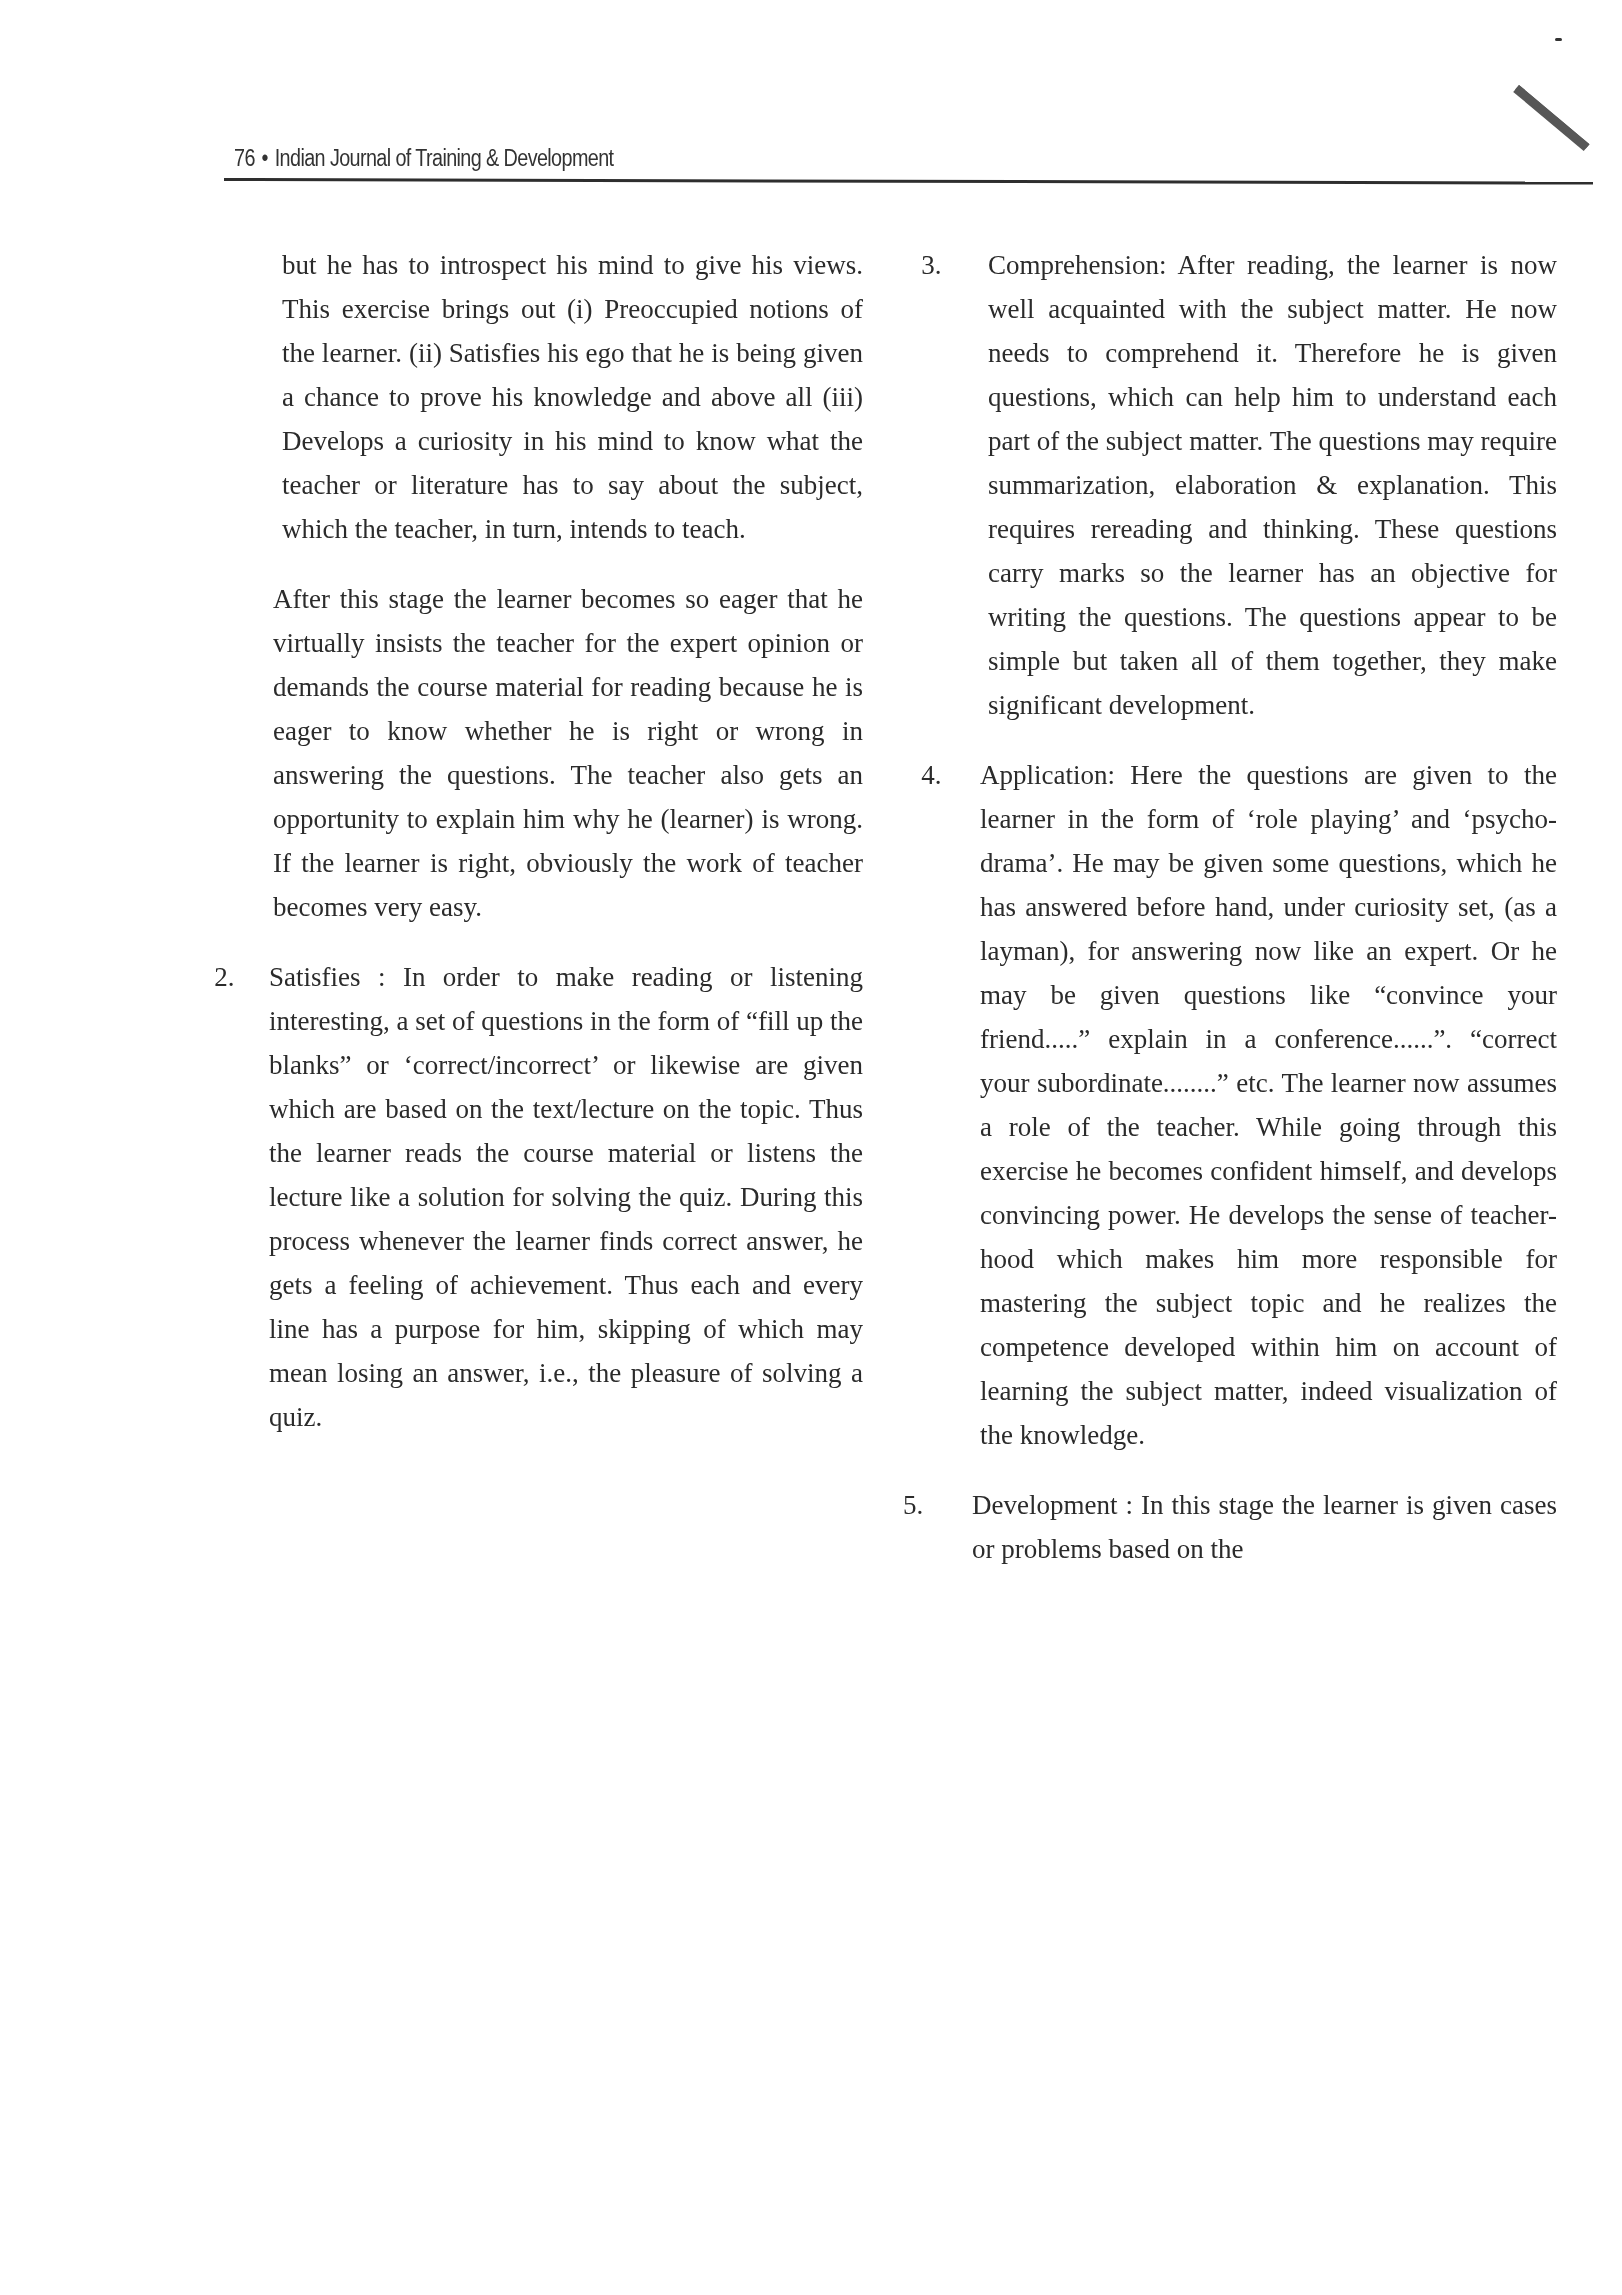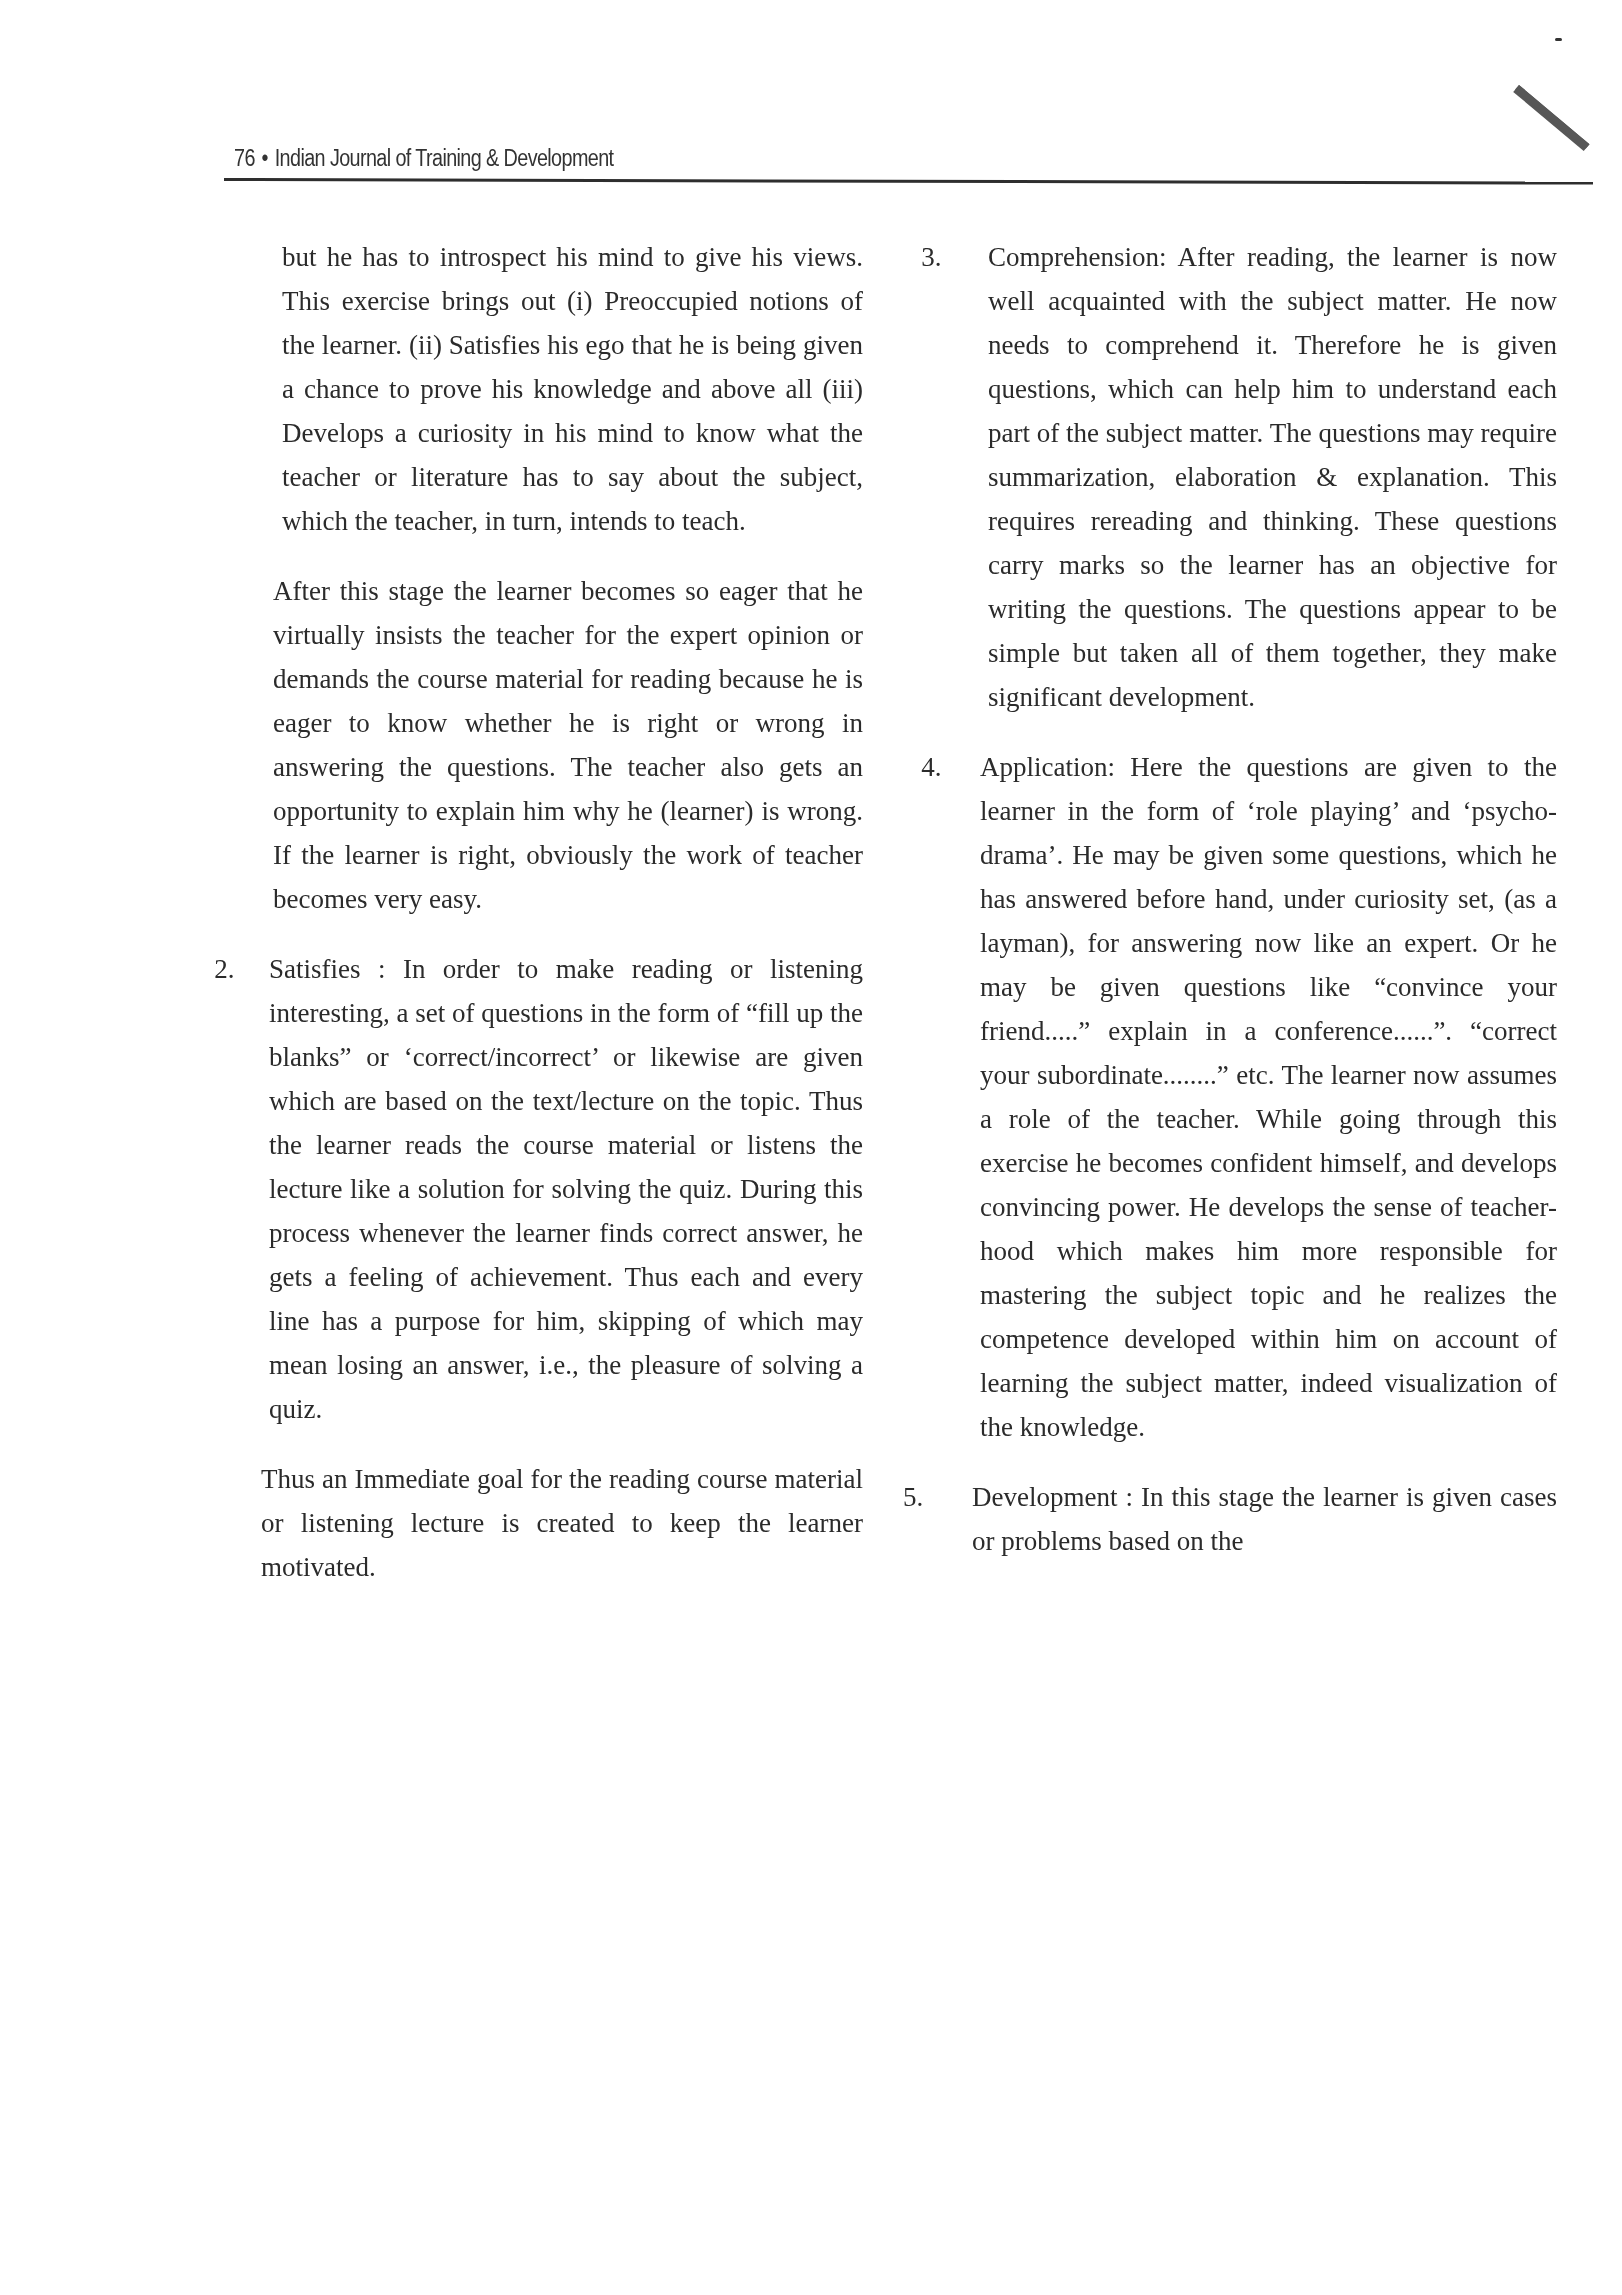--- a/index.html
+++ b/index.html
@@ -25,21 +25,21 @@
     border-left: 0 solid transparent;
     border-top: 6.5px solid #3a3a3a;
     width: 92px; height: 2.6px; transform: rotate(40deg); transform-origin: left top;
     background: #3a3a3a; opacity: 0.85;
   }
   .corner-speck {
     position: absolute; left: 1555px; top: 38px; width: 6.5px; height: 3.3px;
     background: #333; border-radius: 2px;
   }
   .column {
-    position: absolute; top: 235px;
+    position: absolute; top: 243px;
     font-size: 27px; line-height: 44px; text-align: justify;
   }
   .col-left { left: 196px; width: 667px; }
   .col-right { left: 903px; width: 654px; }
   .para { margin: 0 0 26px 0; }
   .indent-block { padding-left: 85px; }
   .list-item { position: relative; padding-left: 85px; margin: 0 0 26px 0; }
   .list-num { position: absolute; left: 18.3px; top: 0; }
   .term { font-weight: normal; }
 </style>
@@ -54,21 +54,20 @@
 <div class="corner-mark"></div>
 
 <div class="column col-left">
   <p class="para indent-block" style="padding-left:86px">but he has to introspect his mind to give his views. This exercise brings out (i) Preoccupied notions of the learner. (ii) Satisfies his ego that he is being given a chance to prove his knowledge and above all (iii) Develops a curiosity in his mind to know what the teacher or literature has to say about the subject, which the teacher, in turn, intends to teach.</p>
   <p class="para indent-block" style="padding-left:77px">After this stage the learner becomes so eager that he virtually insists the teacher for the expert opinion or demands the course material for reading because he is eager to know whether he is right or wrong in answering the questions. The teacher also gets an opportunity to explain him why he (learner) is wrong. If the learner is right, obviously the work of teacher becomes very easy.</p>
   <div class="list-item" style="padding-left:73px">
     <span class="list-num">2.</span>
     <span class="term">Satisfies :</span>
     <span>In order to make reading or listening interesting, a set of questions in the form of “fill up the blanks” or ‘correct/incorrect’ or likewise are given which are based on the text/lecture on the topic. Thus the learner reads the course material or listens the lecture like a solution for solving the quiz. During this process whenever the learner finds correct answer, he gets a feeling of achievement. Thus each and every line has a purpose for him, skipping of which may mean losing an answer, i.e., the pleasure of solving a quiz.</span>
   </div>
-  <p class="para indent-block" style="padding-left:65px">Thus an Immediate goal for the reading course material or listening lecture is created to keep the learner motivated.</p>
 </div>
 
 <div class="column col-right">
   <div class="list-item">
     <span class="list-num">3.</span>
     <span class="term">Comprehension:</span>
     <span>After reading, the learner is now well acquainted with the subject matter. He now needs to comprehend it. Therefore he is given questions, which can help him to understand each part of the subject matter. The questions may require summarization, elaboration &amp; explanation. This requires rereading and thinking. These questions carry marks so the learner has an objective for writing the questions. The questions appear to be simple but taken all of them together, they make significant development.</span>
   </div>
   <div class="list-item" style="padding-left:77px">
     <span class="list-num">4.</span>

